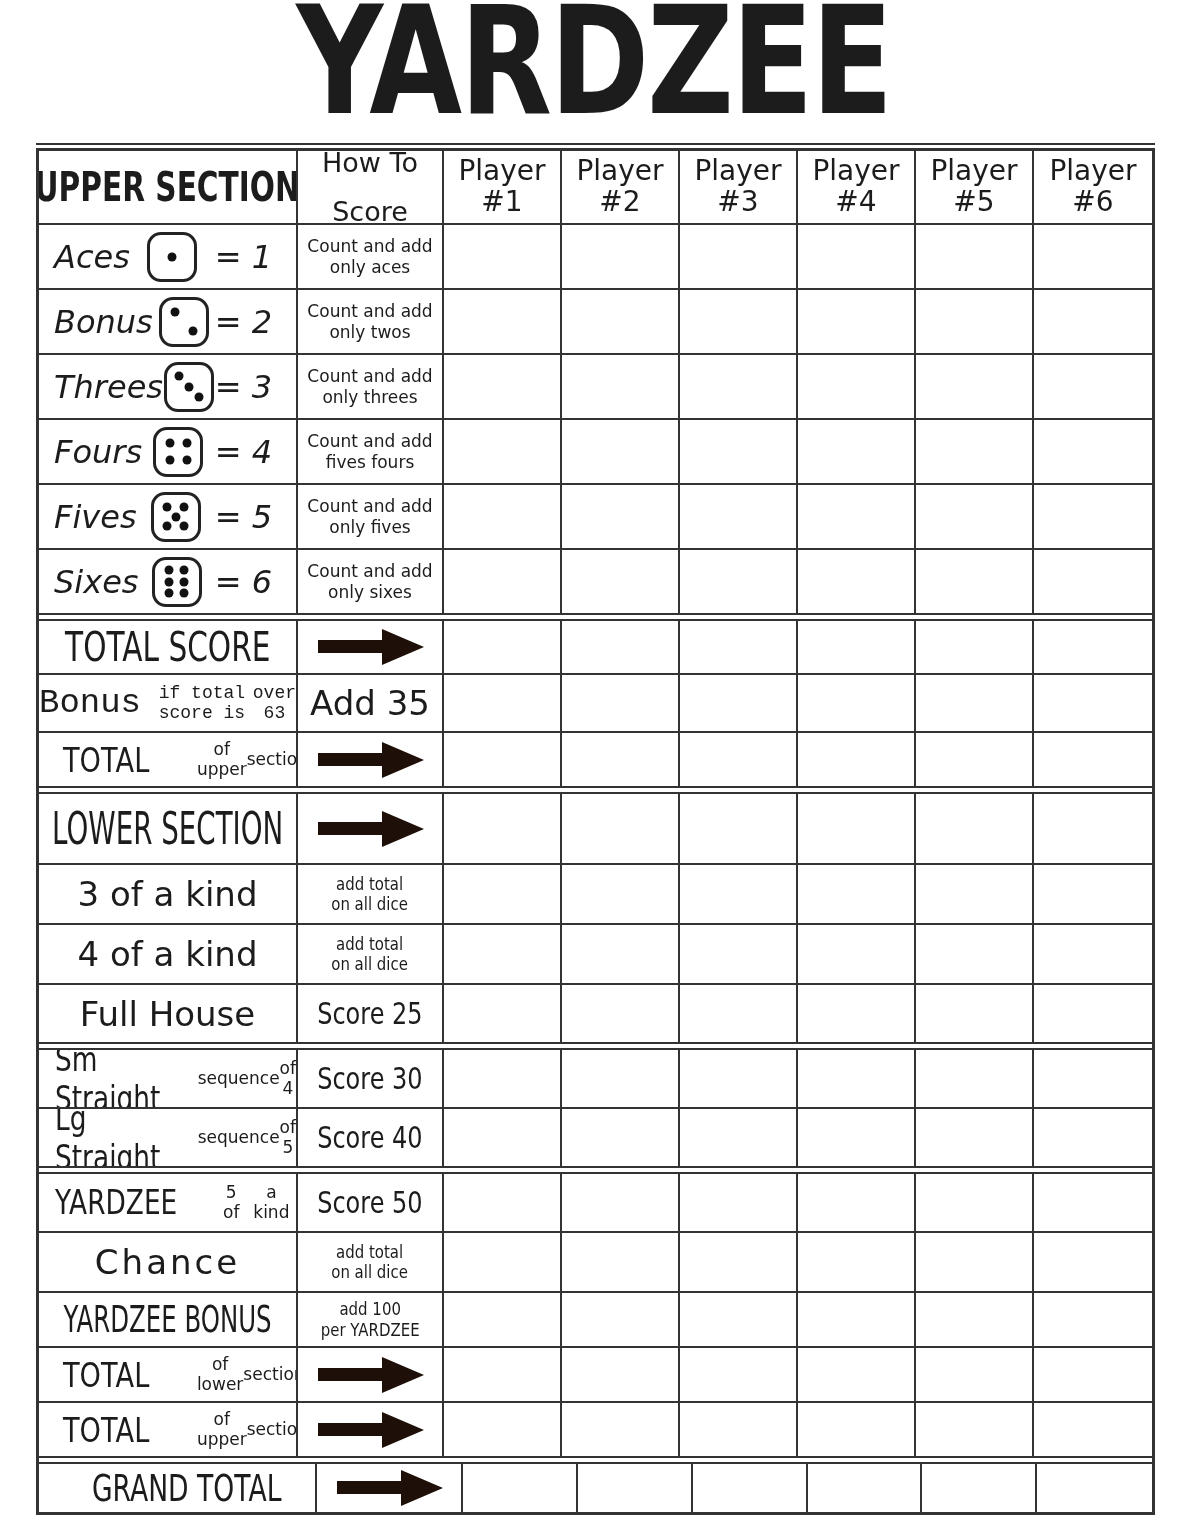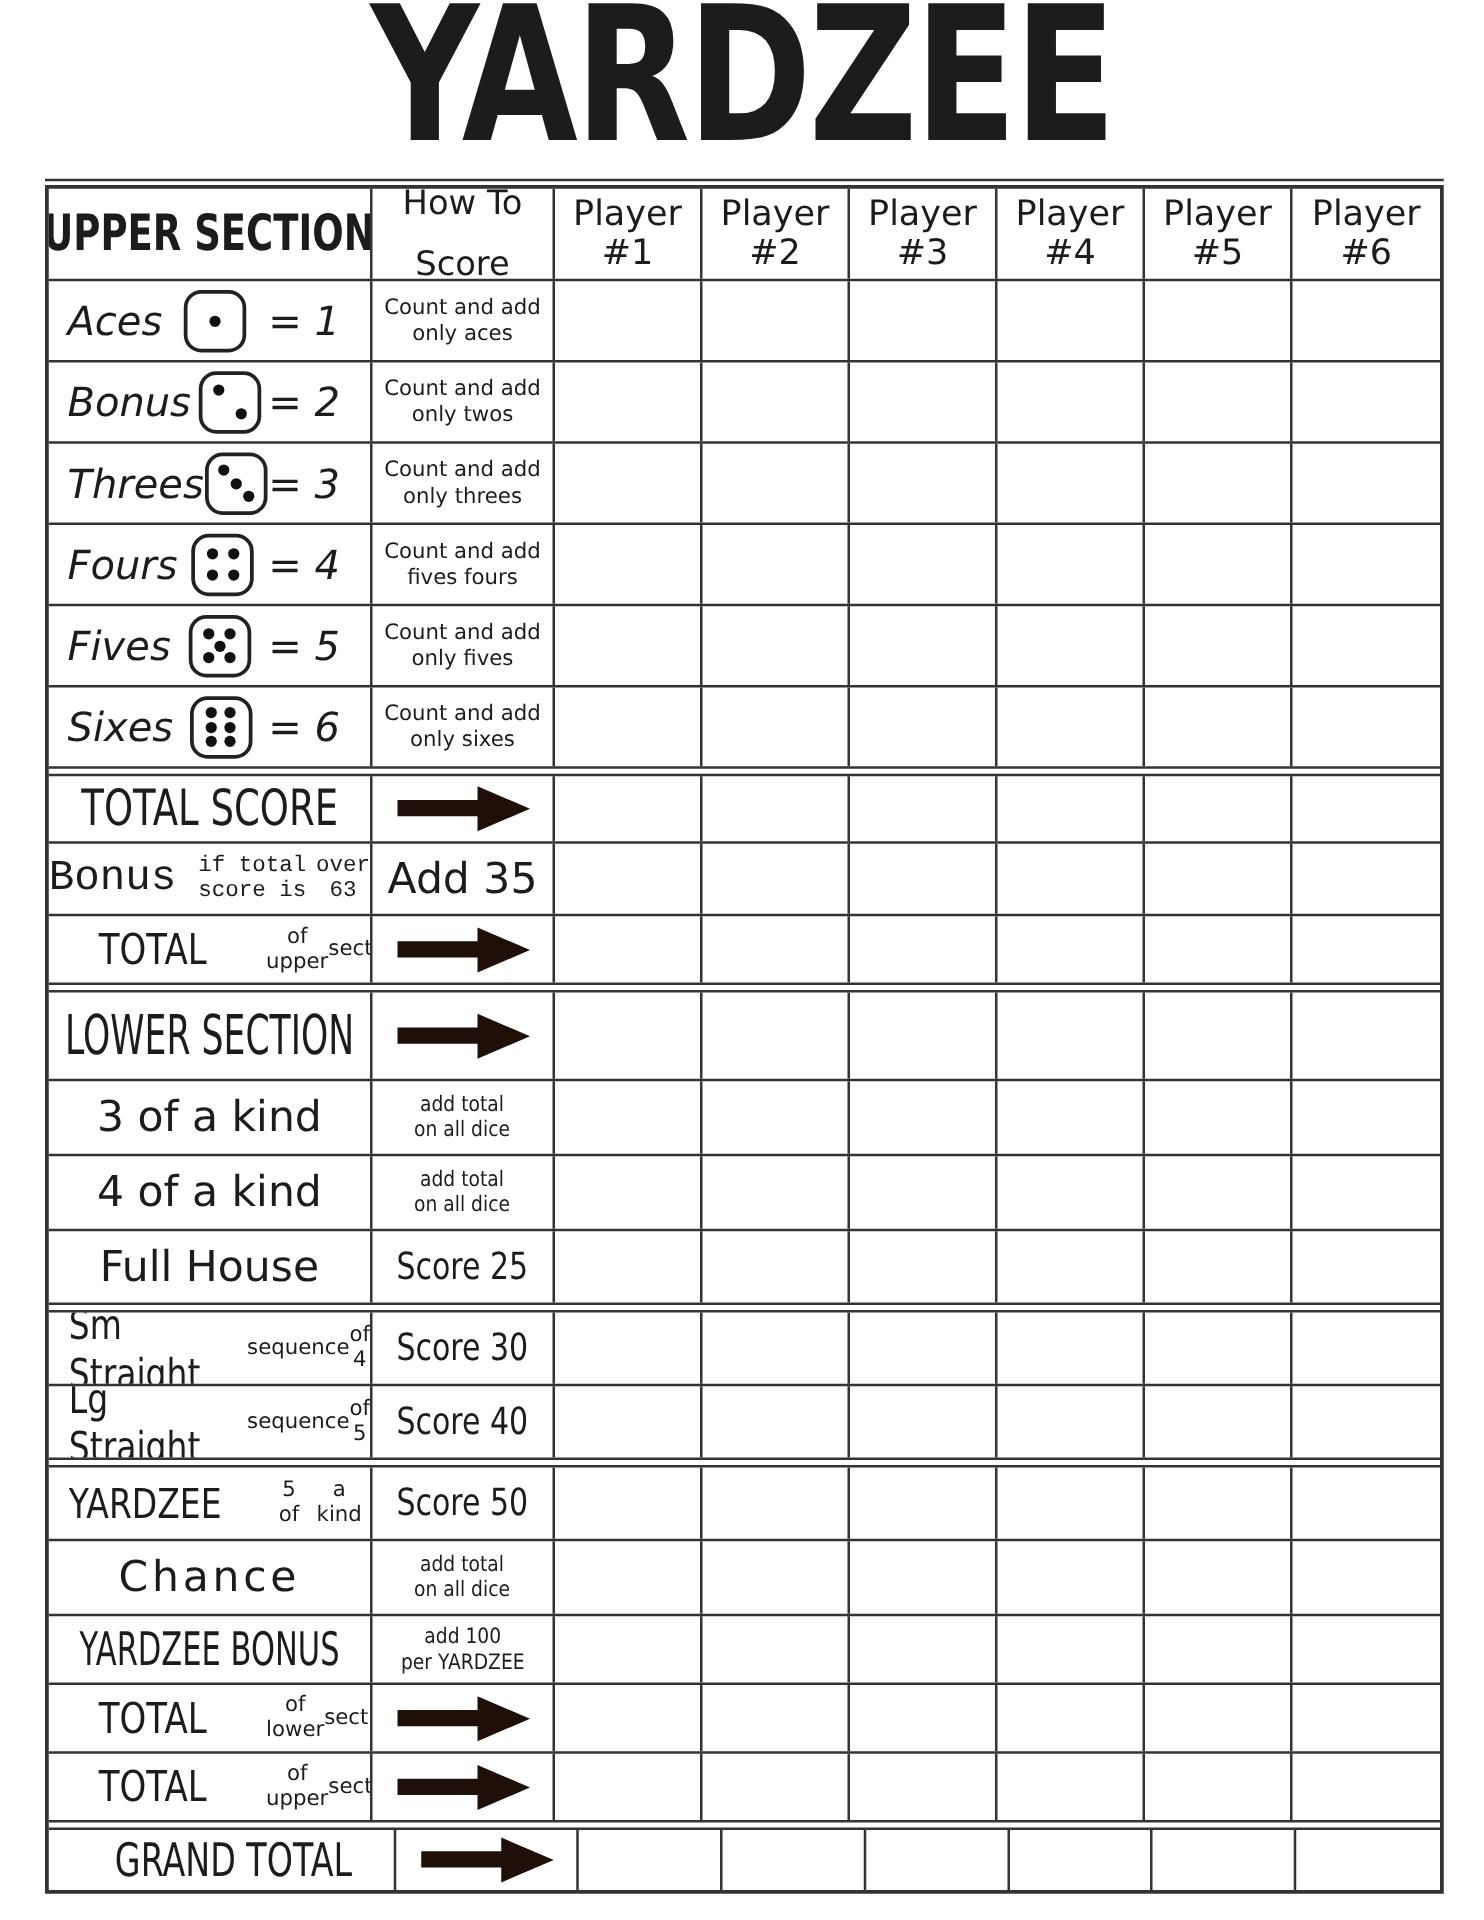--- a/index.html
+++ b/index.html
@@ -58,21 +58,21 @@
 
   .big-cond{font-size:40px;}
   .section-label{font-size:44px;transform:scaleX(0.63);}
   .grand-label{font-size:37px;transform:scaleX(0.72);}
 
   .bonus-cell{justify-content:space-between;gap:10px;font-family:Liberation Mono, monospace;}
   .bonus-label{font-size:34px;}
   .note2{display:flex;align-items:center;font-size:18px;line-height:1.12;text-align:center;}
   .note2.small{font-size:17px;}
 
-  .totalnote-cell{justify-content:flex-start;padding-left:24px;gap:26px;margin-left:16px;}
+  .totalnote-cell{justify-content:flex-start;padding-left:24px;gap:26px;}
   .total-word{font-size:34px;transform:scaleX(0.8);}
 
   .straight-cell{justify-content:flex-start;padding-left:16px;gap:8px;}
   .straight-label{font-size:33px;transform:scaleX(0.8);}
 
   .plain-label{font-size:34px;}
   .plain-label.spaced{letter-spacing:3px;}
   .ybonus-label{font-size:37px;transform:scaleX(0.66);}
 
   .small2{display:flex;flex-direction:column;align-items:center;font-size:17px;

